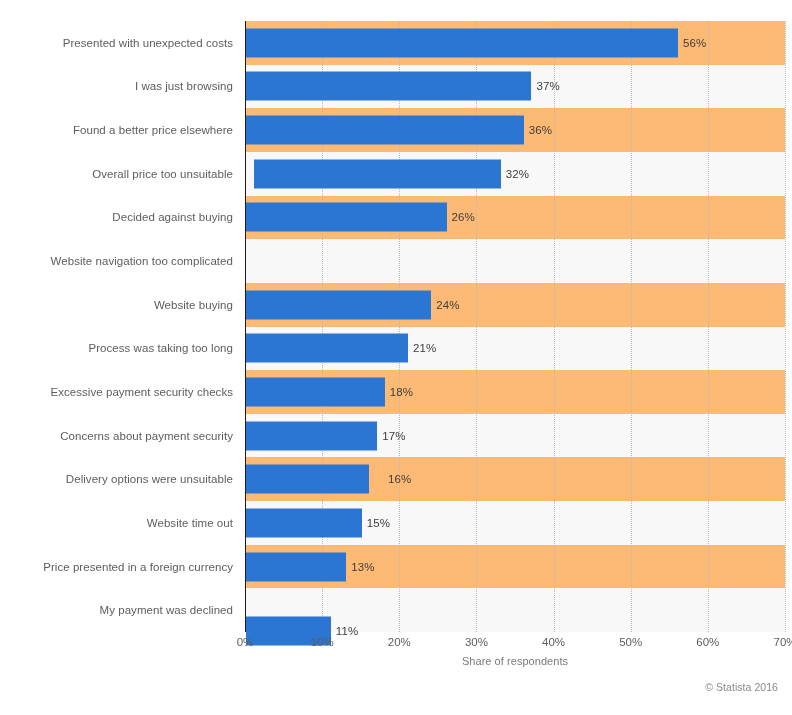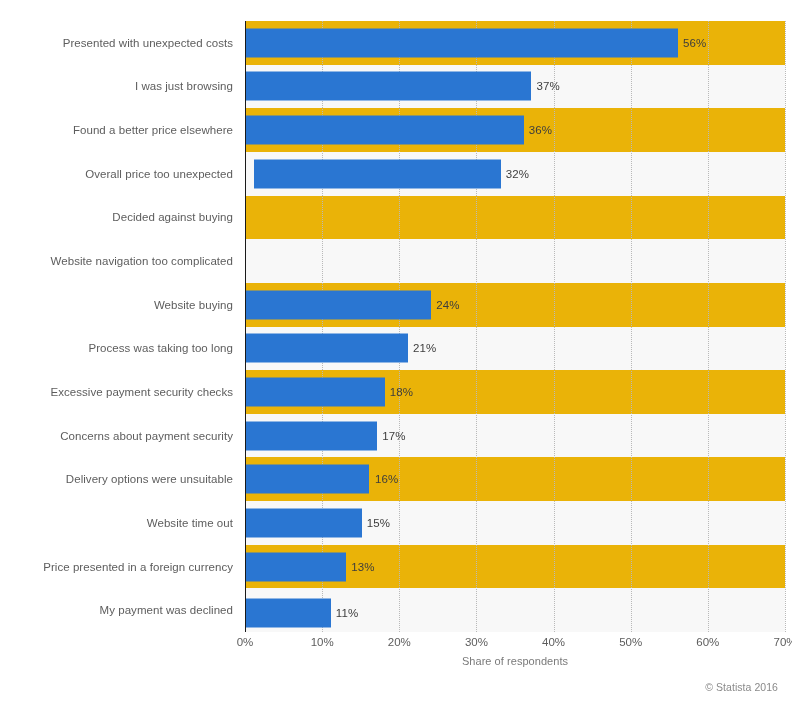--- a/index.html
+++ b/index.html
@@ -23,21 +23,21 @@
     background: #ffffff;
   }
 
   
   .plot-area {
     position: absolute;
     left: 245px;
     top: 21px;
     width: 540px;
     height: 611px;
-    background: #eab308;
+    background: #fdba74;
   }
 
   
   .band-layer { position: absolute; inset: 0; }
   .band {
     position: absolute;
     left: 0;
     width: 100%;
     background: #f8f8f8;
   }
@@ -149,21 +149,21 @@
 </style>
 </head>
 <body>
 
 <div id="chart-root">
 
   <div class="cat-labels" id="cat-labels">
       <div class="cat-label" style="top: 0px; height: 43.6429px;">Presented with unexpected costs</div>
       <div class="cat-label" style="top: 43.6429px; height: 43.6429px;">I was just browsing</div>
       <div class="cat-label" style="top: 87.2857px; height: 43.6429px;">Found a better price elsewhere</div>
-      <div class="cat-label" style="top: 130.929px; height: 43.6429px;">Overall price too unexpected</div>
+      <div class="cat-label" style="top: 130.929px; height: 43.6429px;">Overall price too unsuitable</div>
       <div class="cat-label" style="top: 174.571px; height: 43.6429px;">Decided against buying</div>
       <div class="cat-label" style="top: 218.214px; height: 43.6429px;">Website navigation too complicated</div>
       <div class="cat-label" style="top: 261.857px; height: 43.6429px;">Website buying</div>
       <div class="cat-label" style="top: 305.5px; height: 43.6429px;">Process was taking too long</div>
       <div class="cat-label" style="top: 349.143px; height: 43.6429px;">Excessive payment security checks</div>
       <div class="cat-label" style="top: 392.786px; height: 43.6429px;">Concerns about payment security</div>
       <div class="cat-label" style="top: 436.429px; height: 43.6429px;">Delivery options were unsuitable</div>
       <div class="cat-label" style="top: 480.071px; height: 43.6429px;">Website time out</div>
       <div class="cat-label" style="top: 523.714px; height: 43.6429px;">Price presented in a foreign currency</div>
       <div class="cat-label" style="top: 567.357px; height: 43.6429px;">My payment was declined</div>
@@ -199,49 +199,53 @@
           <div class="bar-value" style="left: 291.429px;">37%</div>
         </div>
         <div class="row" style="top: 87.2857px; height: 43.6429px;">
           <div class="bar" title="Found a better price elsewhere 36%" style="width: 277.714px; background: rgb(42, 118, 210);"></div>
           <div class="bar-value" style="left: 283.714px;">36%</div>
         </div>
         <div class="row" style="top: 130.929px; height: 43.6429px; margin-left: 8px;">
           <div class="bar" title="Overall price too expensive 32%" style="width: 246.857px; background: rgb(42, 118, 210);"></div>
           <div class="bar-value" style="left: 252.857px;">32%</div>
         </div>
+        <div class="row" style="top: 174.571px; height: 43.6429px;">
+          <div class="bar" title="Decided against buying 26%" style="width: 200.571px; background: rgb(42, 118, 210);"></div>
+          <div class="bar-value" style="left: 206.571px;">26%</div>
+        </div>
         <div class="row" style="top: 261.857px; height: 43.6429px; padding-left: 36px;">
           <div class="bar" title="Website crashed 24%" style="width: 185.143px; background: rgb(42, 118, 210);"></div>
           <div class="bar-value" style="left: 191.143px;">24%</div>
         </div>
         <div class="row" style="top: 305.5px; height: 43.6429px;">
           <div class="bar" title="Process was taking too long 21%" style="width: 162px; background: rgb(42, 118, 210);"></div>
           <div class="bar-value" style="left: 168px;">21%</div>
         </div>
         <div class="row" style="top: 349.143px; height: 43.6429px;">
           <div class="bar" title="Excessive payment security checks 18%" style="width: 138.857px; background: rgb(42, 118, 210);"></div>
           <div class="bar-value" style="left: 144.857px;">18%</div>
         </div>
         <div class="row" style="top: 392.786px; height: 43.6429px;">
           <div class="bar" title="Concerns about payment security 17%" style="width: 131.143px; background: rgb(42, 118, 210);"></div>
           <div class="bar-value" style="left: 137.143px;">17%</div>
         </div>
         <div class="row" style="top: 436.429px; height: 43.6429px;">
           <div class="bar" title="Delivery options were unsuitable 16%" style="width: 123.429px; background: rgb(42, 118, 210);"></div>
-          <div class="bar-value" style="left: 130px; text-align: center;">16%</div>
+          <div class="bar-value" style="left: 143px; text-align: center;">16%</div>
         </div>
         <div class="row" style="top: 480.071px; height: 43.6429px;">
           <div class="bar" title="Website time out 15%" style="width: 115.714px; background: rgb(42, 118, 210);"></div>
           <div class="bar-value" style="left: 121.714px;">15%</div>
         </div>
         <div class="row" style="top: 523.714px; height: 43.6429px;">
           <div class="bar" title="Price presented in a foreign currency 13%" style="width: 100.286px; background: rgb(42, 118, 210);"></div>
           <div class="bar-value" style="left: 106.286px;">13%</div>
         </div>
-        <div class="row" style="top: 570px; height: 43.6429px; text-align: center;">
+        <div class="row" style="top: 588px; height: 43.6429px; text-align: center;">
           <div class="bar" title="My payment was declined 11%" style="width: 84.8571px; background: rgb(42, 118, 210);"></div>
           <div class="bar-value" style="left: 90.8571px;">11%</div>
         </div>
       </div>
   </div>
 
   <div class="axis-line"></div>
 
   <div class="xtick-labels" id="xtick-labels">
       <div class="xtick" style="left: 0px;">0%</div>

